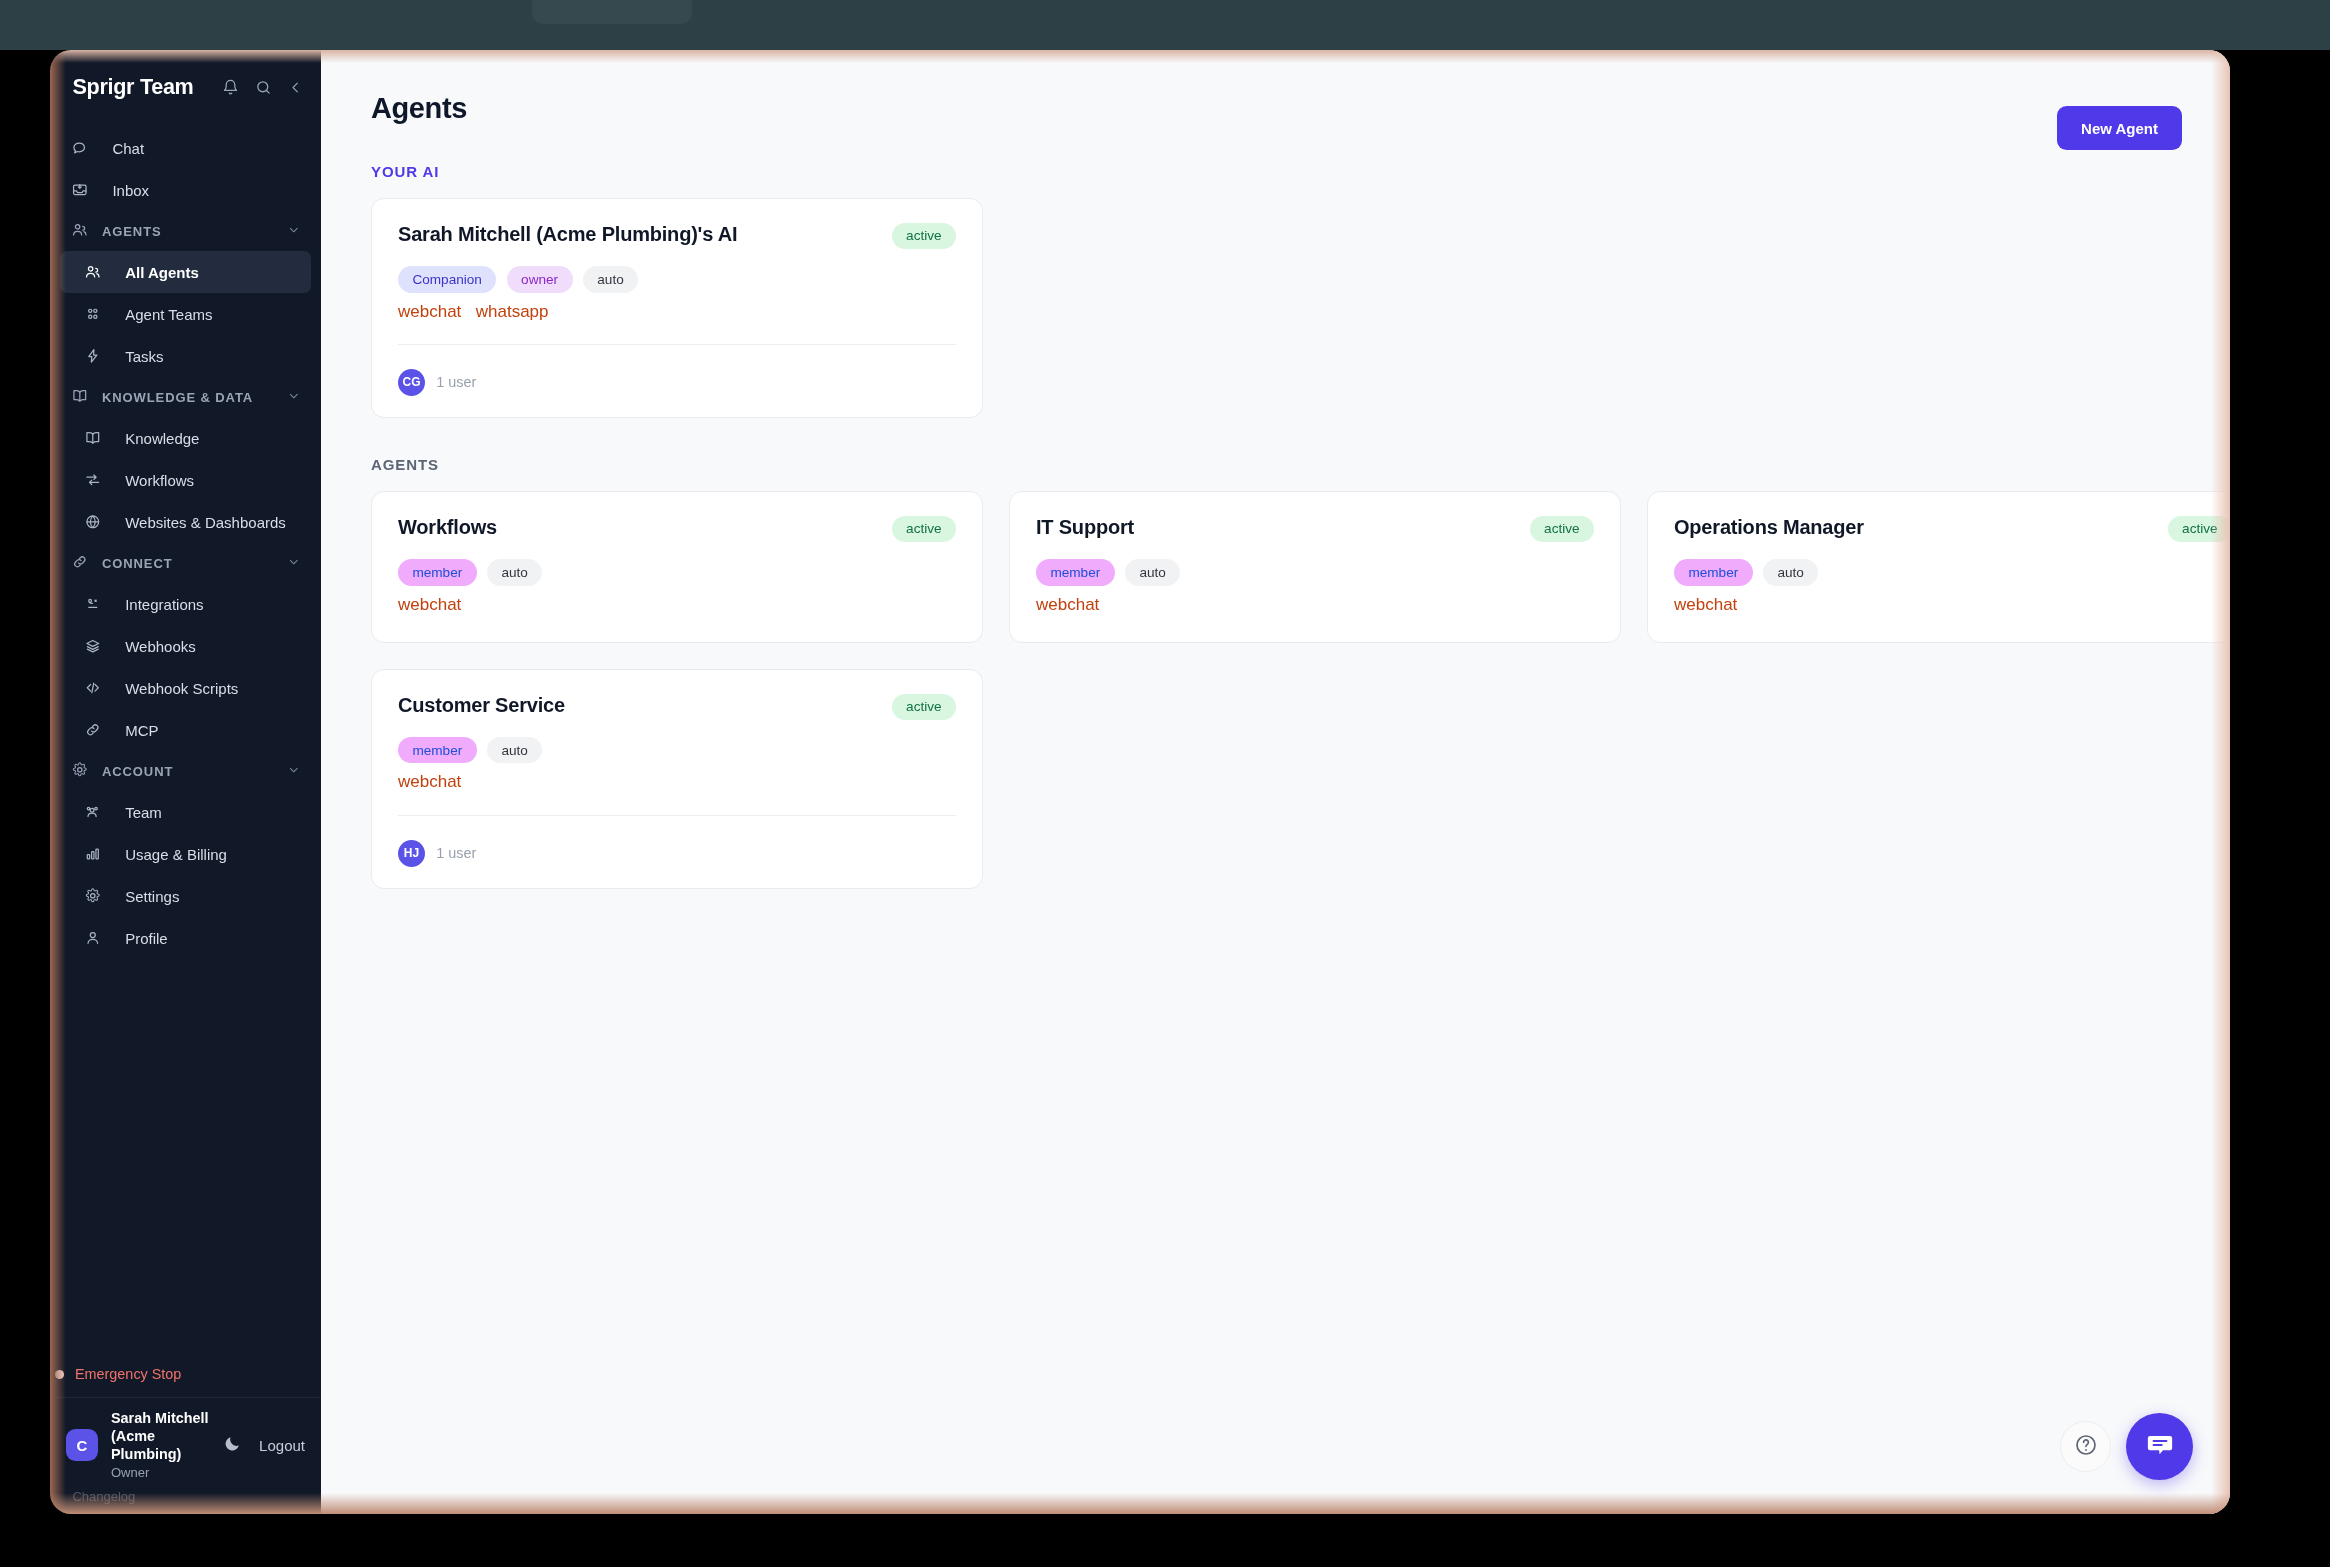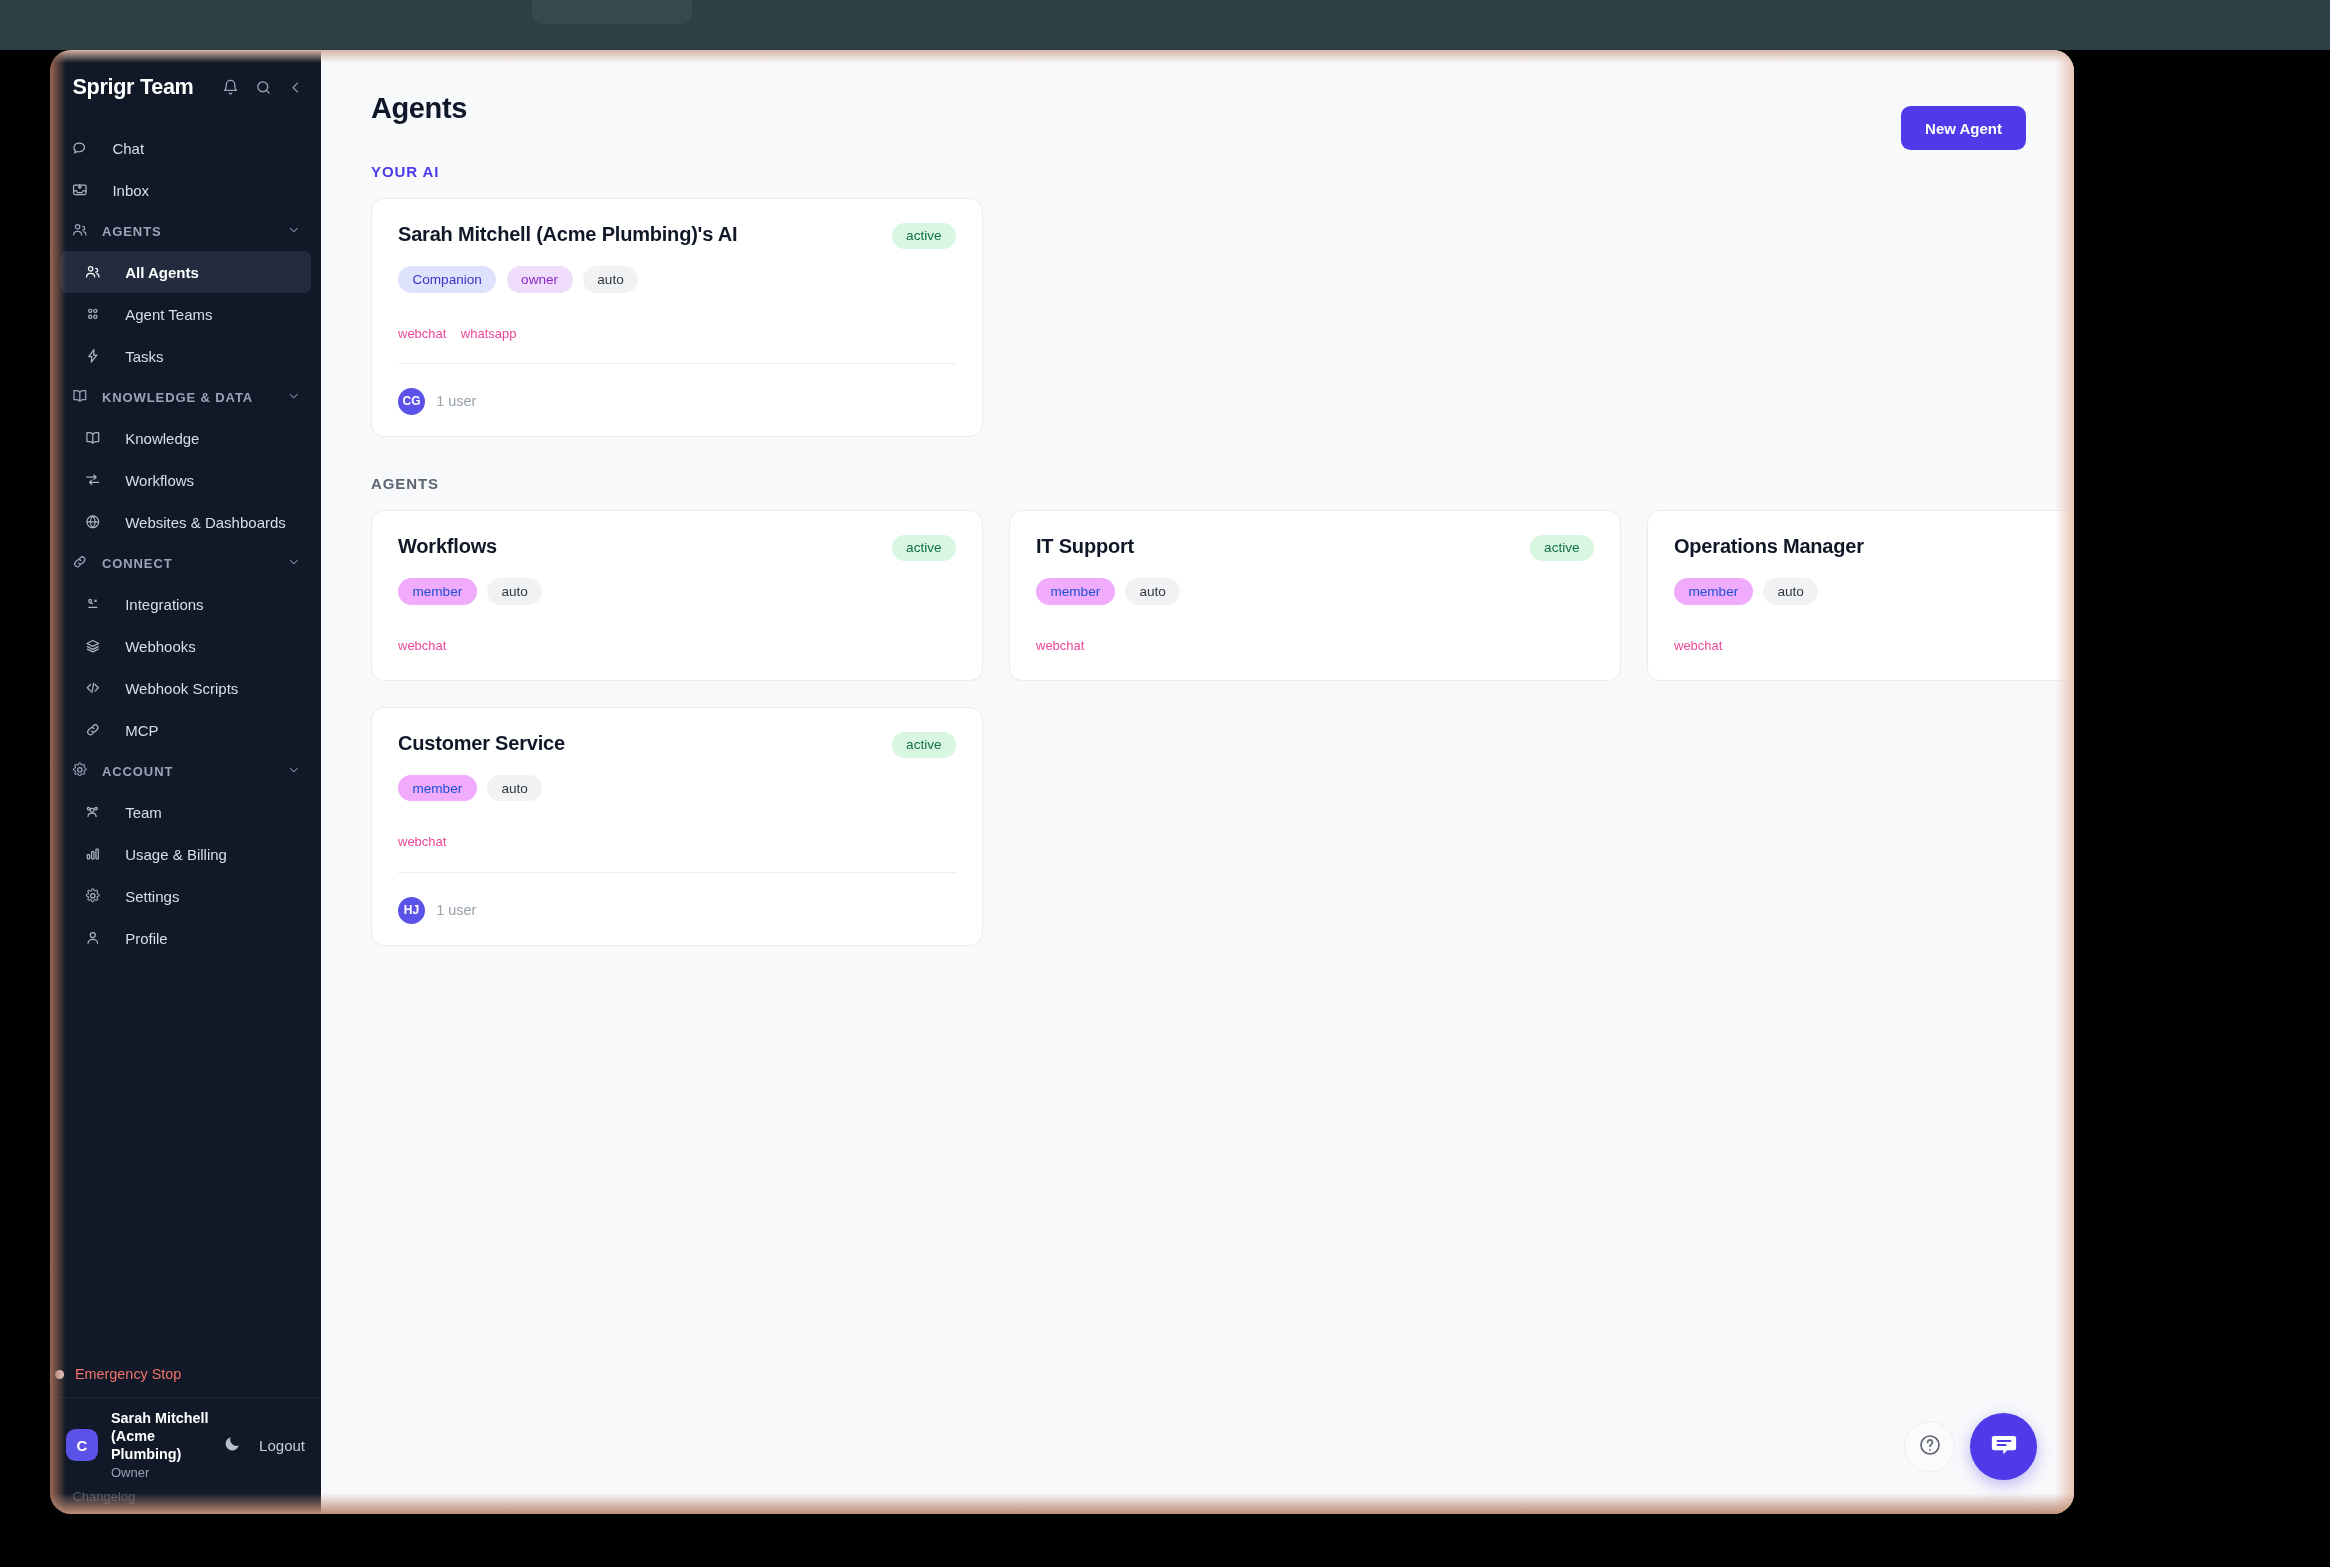--- a/index.html
+++ b/index.html
@@ -5,21 +5,21 @@
   * { margin:0; padding:0; box-sizing:border-box; }
   html,body { width:2330px; height:1568px; background:#000; overflow:hidden;
               font-family:"Liberation Sans", sans-serif; }
 
   
   #chrome-bar { position:absolute; left:0; top:0; width:2330px; height:50px; background:#2d4045; }
   #chrome-tab { position:absolute; left:532px; top:0; width:160px; height:24px;
                 background:#36494e; border-radius:0 0 11.2px 11.2px; }
 
   
-  #app-window { position:absolute; left:50px; top:50px; width:2024px; height:1464px;
+  #app-window { position:absolute; left:50px; top:50px; width:2180px; height:1464px;
                 border-radius:21px; overflow:hidden; }
 
   
   #glow-left  { position:absolute; left:0; top:0; width:16px; height:100%;
                 background:linear-gradient(to right,#9c6751,rgba(156,103,81,0)); z-index:6; pointer-events:none;}
   #glow-top   { position:absolute; left:0; top:0; width:100%; height:13px;
                 background:linear-gradient(to bottom,#d8b4a4,rgba(216,180,164,0)); z-index:6; pointer-events:none;}
   #glow-bottom{ position:absolute; left:0; bottom:0; width:100%; height:21px;
                 background:linear-gradient(to top,#c08d76,rgba(192,141,118,0)); z-index:6; pointer-events:none;}
   #glow-right { position:absolute; right:0; top:0; width:19px; height:100%;
@@ -80,21 +80,21 @@
   .card-top { display:flex; align-items:flex-start; }
   .card-title { font-size:20px; font-weight:700; color:#101828; letter-spacing:-0.2px; }
   .status { margin-left:auto; background:#d8f6e0; color:#12714a; font-size:13.6px;
             border-radius:800px; padding:5.6px 14.4px; white-space:nowrap; }
   .chips { display:flex; gap:10.4px; margin-top:17.6px; flex-wrap:wrap; }
   .chip { font-size:13.6px; border-radius:800px; padding:5.6px 14.4px; }
   .chip.companion { background:#dfe2fd; color:#3c34c9; }
   .chip.owner     { background:#f0ddfb; color:#8b27c9; }
   .chip.member    { background:#f0abfc; color:#1d4fd8; }
   .chip.neutral   { background:#f1f2f4; color:#32383f; }
-  .channels { margin-top:33px; font-size:13px; color:#ec4899; display:flex; gap:14.4px; }
+  .channels { margin-top:9px; font-size:17px; color:#c2410c; display:flex; gap:14.4px; }
   .card-foot { margin-top:22.4px; border-top:0.8px solid #eceef2; padding-top:24px;
                display:flex; align-items:center; gap:11.2px; }
   .foot-av { width:27px; height:27px; border-radius:50%; background:#5b53e8; color:#fff;
              display:flex; align-items:center; justify-content:center; font-size:12px; font-weight:600; }
   .foot-txt { font-size:14.4px; color:#98a0ac; }
   .card.compact { padding-bottom:27px; }
 
   
   #help-fab { position:absolute; right:119px; bottom:42px; width:51px; height:51px;
               border-radius:50%; background:#fbfbfc; border:0.8px solid #ebedf1;

